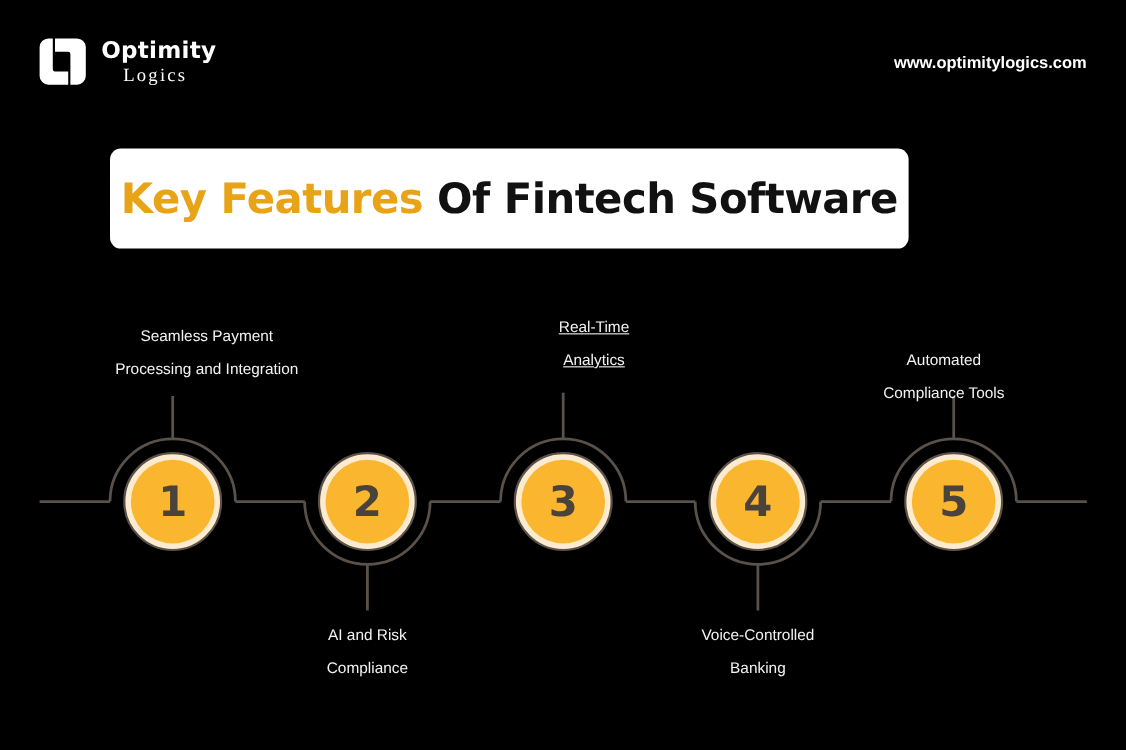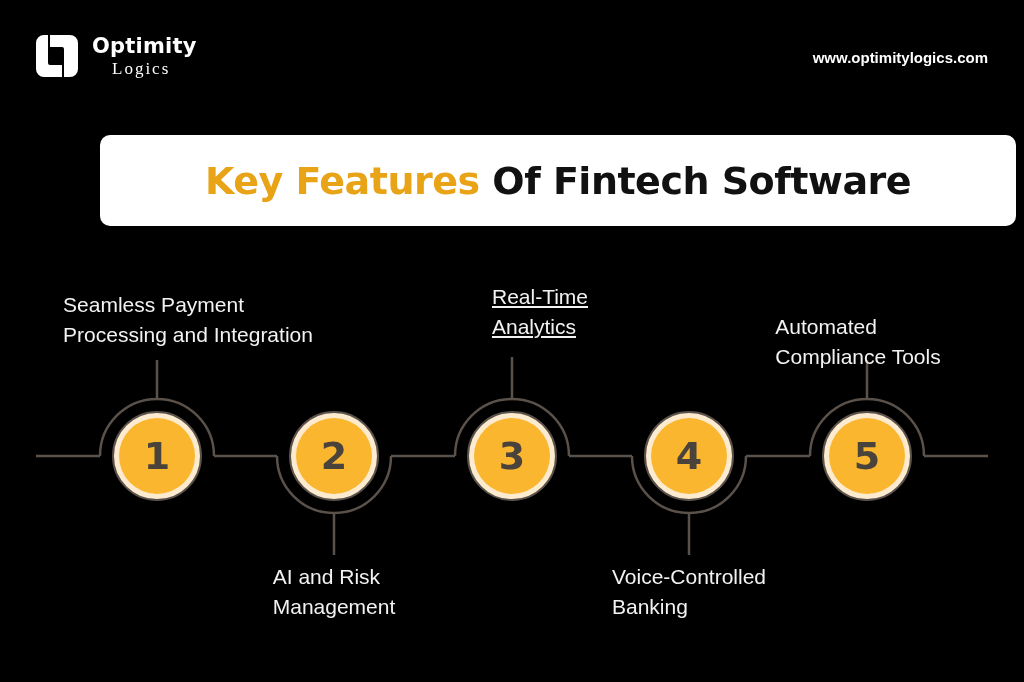--- a/index.html
+++ b/index.html
@@ -3,26 +3,26 @@
 <meta charset="utf-8">
 <style>
   html,body{margin:0;padding:0;}
   body{width:1024px;height:682px;background:#000;position:relative;overflow:hidden;font-family:"DejaVu Sans","Liberation Sans",sans-serif;color:#fff;}
   .logo{position:absolute;left:34px;top:33px;display:flex;align-items:center;}
   .logo-mark{width:46px;height:46px;position:relative;}
   .logo-text{margin-left:12px;line-height:1;}
   .logo-title{font-size:21px;font-weight:bold;letter-spacing:0.2px;display:block;}
   .logo-sub{font-size:17px;letter-spacing:2px;display:block;margin-top:3px;margin-left:20px;font-family:Liberation Serif, serif;}
   .url{position:absolute;right:36px;top:49px;font-size:15px;font-weight:bold;font-family:"Liberation Sans",sans-serif;}
-  .title-box{position:absolute;left:100px;top:135px;width:916px;height:91px;background:#fff;border-radius:10px;display:flex;align-items:center;justify-content:center;}
+  .title-box{position:absolute;left:100px;top:135px;width:726px;height:91px;background:#fff;border-radius:10px;display:flex;align-items:center;justify-content:center;}
   .title-text{font-size:38px;font-weight:bold;letter-spacing:-0.5px;}
   .title-accent{color:#E8A317;}
   .title-rest{color:#111;}
   svg.diagram{position:absolute;left:0;top:0;}
-  .label{position:absolute;font-size:21px;line-height:30px;font-family:"Liberation Sans",sans-serif;color:#f2f2f2;white-space:nowrap;transform:translateX(-50%);}
+  .label{position:absolute;text-align:center;font-size:14px;line-height:30px;font-family:"Liberation Sans",sans-serif;color:#f2f2f2;white-space:nowrap;transform:translateX(-50%);}
   .num{position:absolute;width:80px;height:80px;margin-left:-40px;margin-top:-40px;display:flex;align-items:center;justify-content:center;font-size:38px;font-weight:bold;color:#4a433b;}
 </style>
 </head>
 <body>
 
 <div class="logo">
   <div class="logo-mark">
     <svg width="46" height="46" viewBox="0 0 46 46">
       <path d="M10 2 H36 A8 8 0 0 1 44 10 V36 A8 8 0 0 1 36 44 H30 V16 A2 2 0 0 0 28 14 H16 V2 Z" fill="#fff"></path>
       <path d="M2 10 A8 8 0 0 1 10 2 H14 V30 A2 2 0 0 0 16 32 H28 V44 H10 A8 8 0 0 1 2 36 Z" fill="#fff"></path>
@@ -84,21 +84,21 @@
 <div class="num" style="left:512px;top:456px;">3</div>
 <div class="num" style="left:689px;top:456px;">4</div>
 <div class="num" style="left:867px;top:456px;">5</div>
 
 <div class="label" style="left:188px;top:290px;">
   <div>Seamless Payment</div>
   <div>Processing and Integration</div>
 </div>
 <div class="label" style="left:334px;top:562px;">
   <div>AI and Risk</div>
-  <div>Management</div>
+  <div>Compliance</div>
 </div>
 <div class="label" style="left:540px;top:282px;text-decoration:underline;">
   <div>Real-Time</div>
   <div>Analytics</div>
 </div>
 <div class="label" style="left:689px;top:562px;">
   <div>Voice-Controlled</div>
   <div>Banking</div>
 </div>
 <div class="label" style="left:858px;top:291px;margin-top:21px;">

